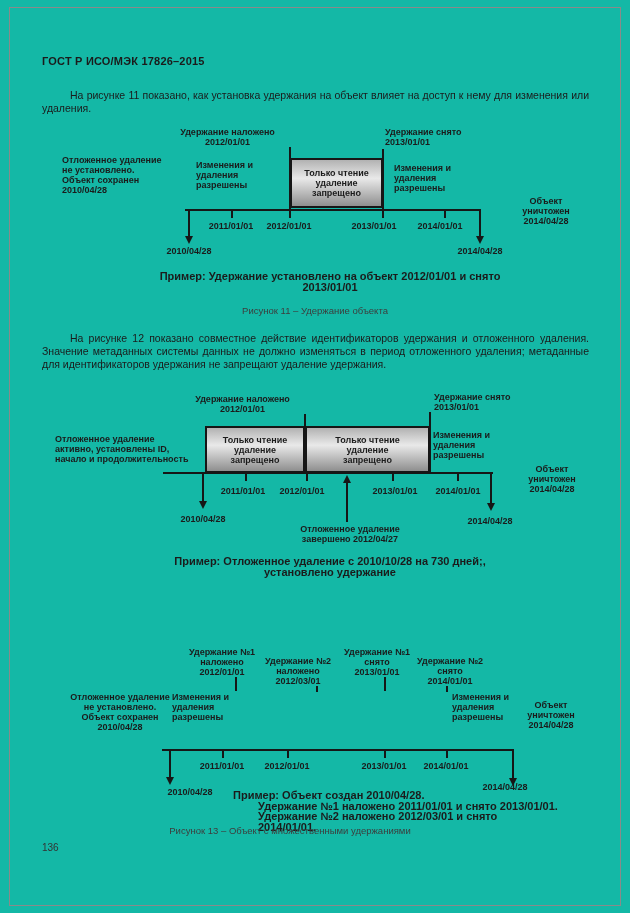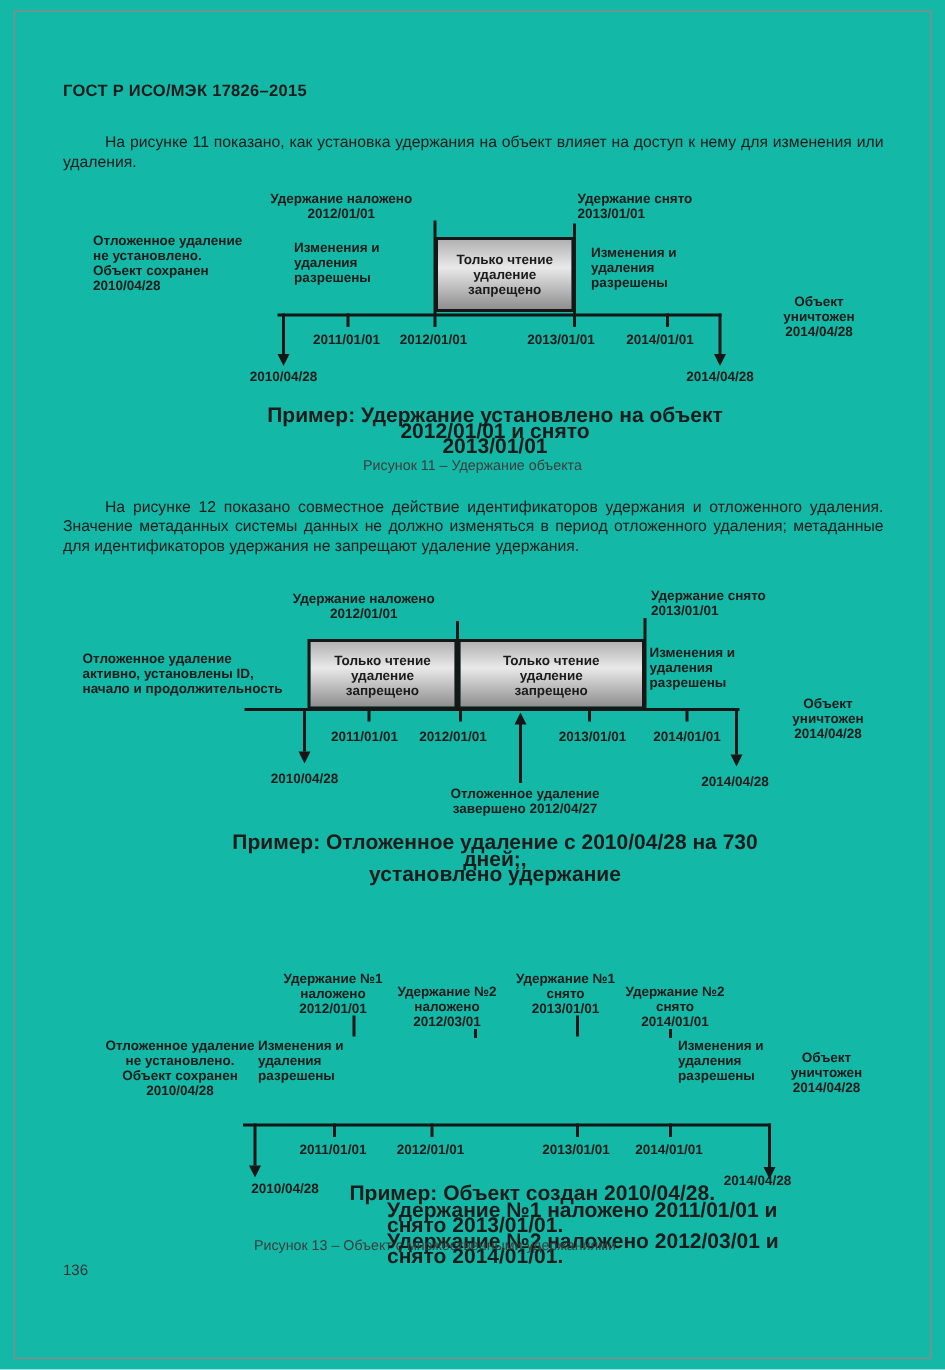--- a/index.html
+++ b/index.html
@@ -18,21 +18,21 @@
   .tick { width:2px; height:9px; background:#161616; }
   .tri-down { width:0; height:0; border-left:4px solid transparent; border-right:4px solid transparent; border-top:8px solid #161616; }
   .tri-up { width:0; height:0; border-left:4px solid transparent; border-right:4px solid transparent; border-bottom:8px solid #161616; }
   .gbox {
     border:2px solid #161616;
     background:linear-gradient(to bottom,#b2b2b2 0%,#e9e9e9 40%,#8f8f8f 100%);
     display:flex; align-items:center; justify-content:center;
     font-weight:bold; font-size:9px; line-height:10px; text-align:center; white-space:pre-line;
     box-sizing:border-box; z-index:2;
   }
-  .example { font-weight:bold; font-size:14px; line-height:10.5px; white-space:pre-line; }
+  .example { font-weight:bold; font-size:11px; line-height:10.5px; white-space:pre-line; }
   .caption { font-size:9.5px; color:#3d3d3d; }
   .ticklabel { font-weight:bold; font-size:9px; text-align:center; }
   .pagenum { font-size:10px; color:#333333; }
   .z1 { z-index:1; }
 </style>
 </head>
 <body>
 
 <div class="page">
   <div class="frame"></div>
@@ -131,21 +131,21 @@
     <div class="abs ticklabel" style="left:168px; top:514px; width:70px;">2010/04/28</div>
     <div class="abs vline" style="left:490px; top:472px; height:31px;"></div>
     <div class="abs tri-down" style="left:487px; top:503px;"></div>
     <div class="abs ticklabel" style="left:455px; top:516px; width:70px;">2014/04/28</div>
 
     <div class="abs tri-up" style="left:343px; top:475px;"></div>
     <div class="abs vline" style="left:346px; top:482px; height:40px;"></div>
     <div class="abs dlabel tc" style="left:270px; top:524px; width:160px;">Отложенное удаление
 завершено 2012/04/27</div>
 
-    <div class="abs example tc" style="left:150px; top:556px; width:360px;">Пример: Отложенное удаление с 2010/04/28 на 730 дней;,
+    <div class="abs example tc" style="left:150px; top:556px; width:360px;">Пример: Отложенное удаление с 2010/10/28 на 730 дней;,
 установлено удержание</div>
   </div>
 
 
   <div class="abs" style="left:0; top:0; width:630px; height:913px;">
     <div class="abs dlabel tc" style="left:177px; top:647px; width:90px;">Удержание №1
 наложено
 2012/01/01</div>
     <div class="abs dlabel tc" style="left:253px; top:656px; width:90px;">Удержание №2
 наложено

